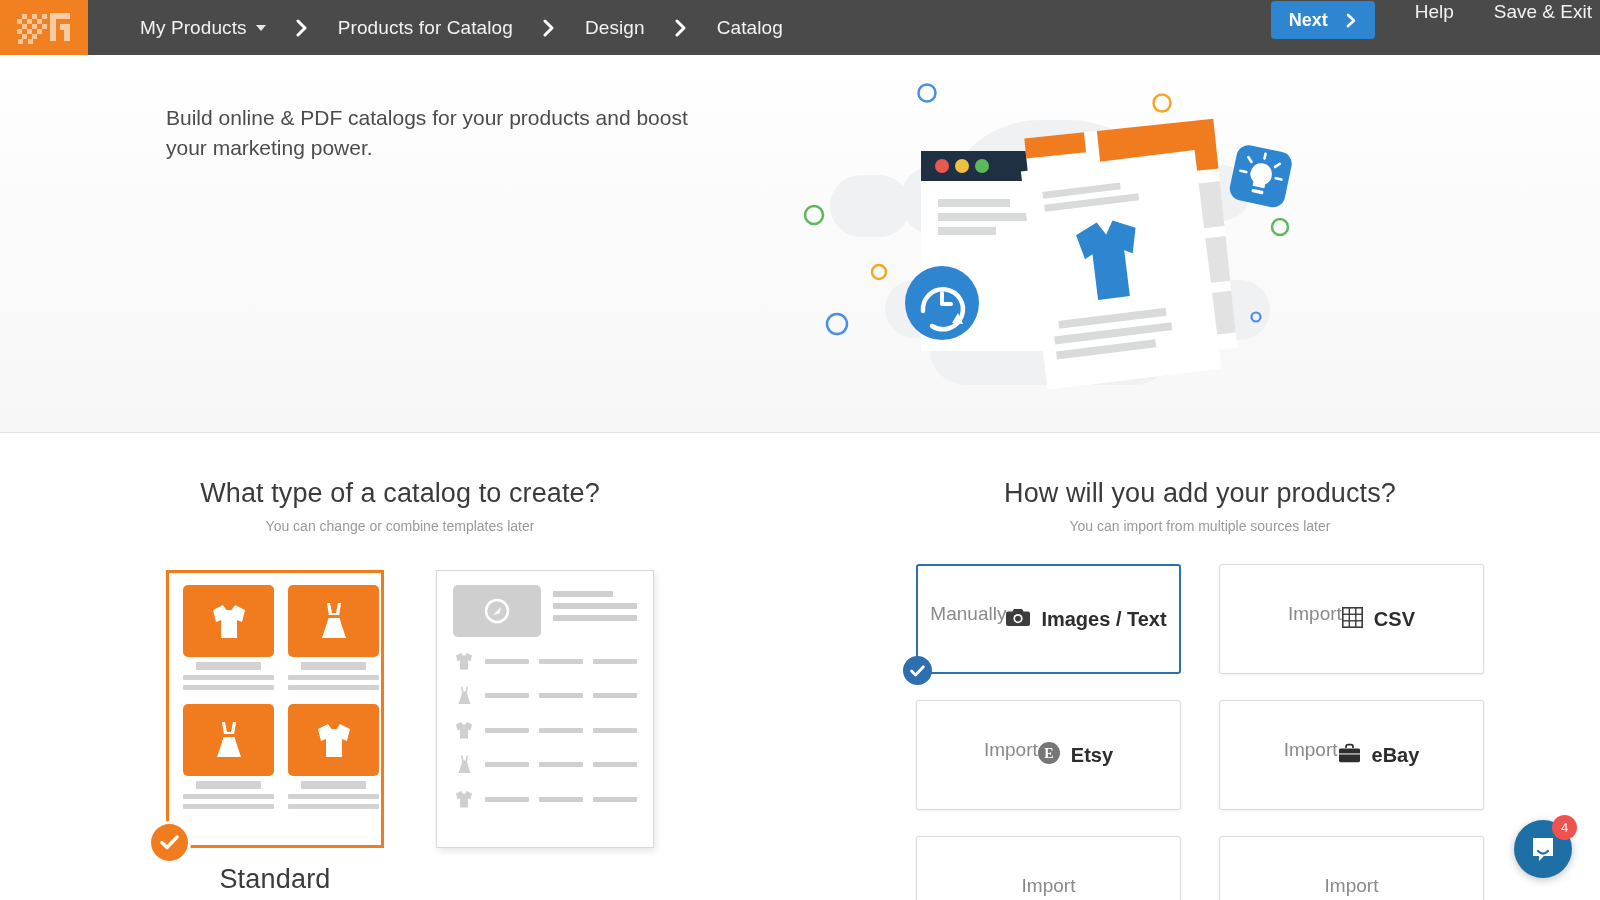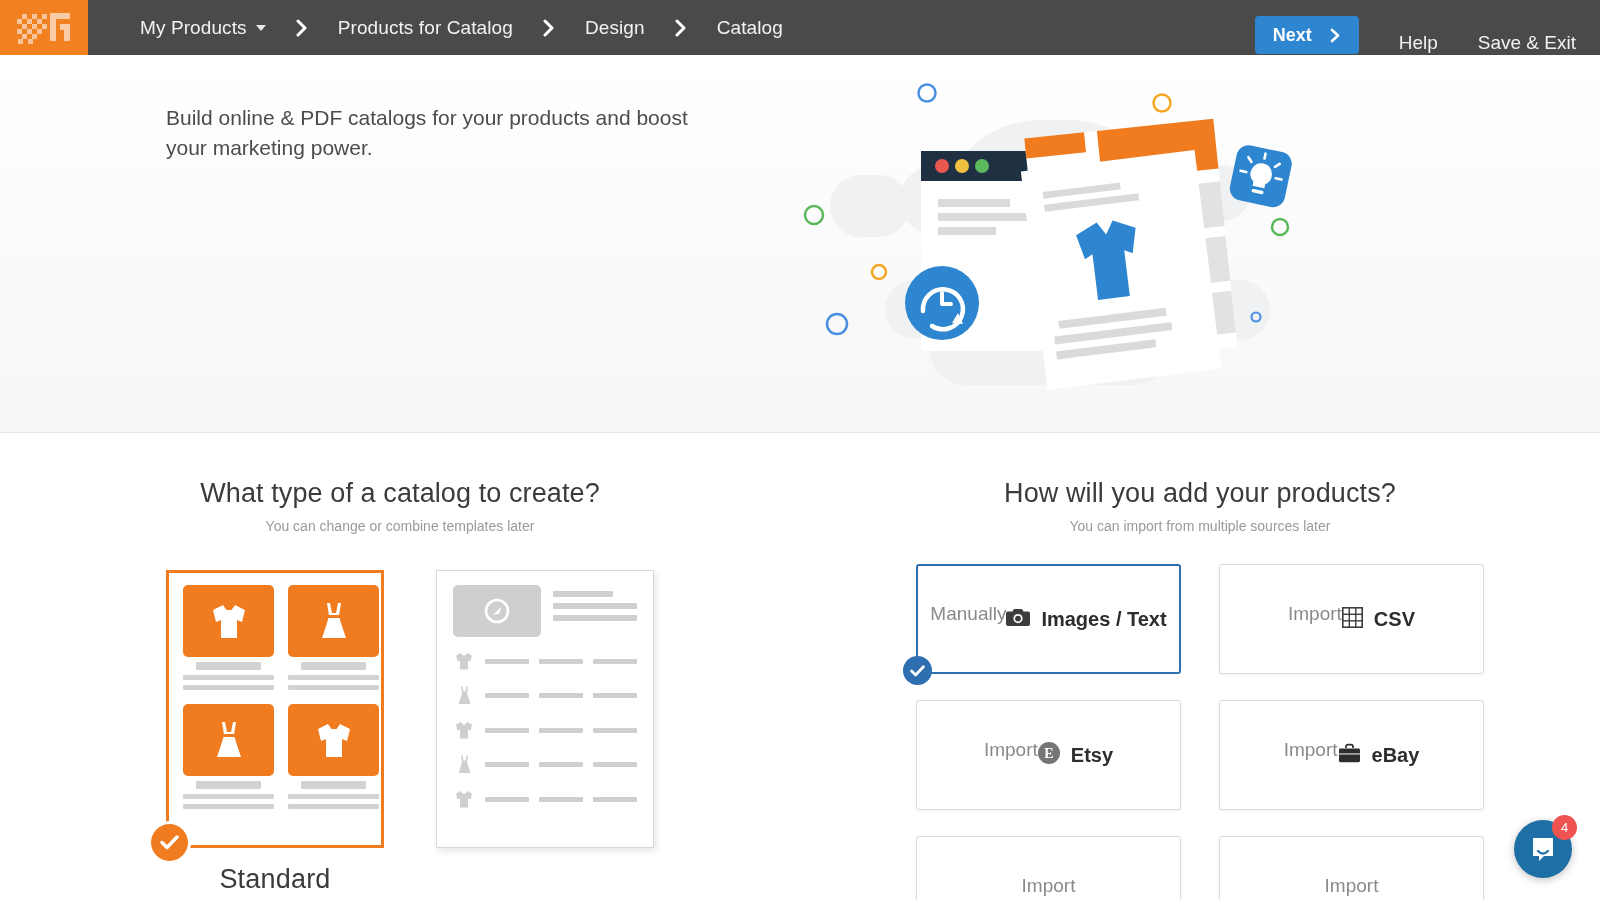--- a/index.html
+++ b/index.html
@@ -52,22 +52,22 @@
     font-size: 18px;
     font-weight: bold;
     margin: 0 30px;
     line-height: 1;
     display: flex; align-items: center;
   }
   .chev svg { display: block; }
 
   .topright {
     margin-left: auto;
-    display: flex; align-items: flex-end;
-    padding-right: 24px;
+    display: flex; align-items: flex-start;
+    padding-right: 8px;
     height: 53px;
   }
   .next-btn {
     background: #2e86d0;
     color: #ffffff;
     font-size: 18px;
     font-weight: bold;
     height: 38px;
     border-radius: 4px;
     display: flex; align-items: center;

